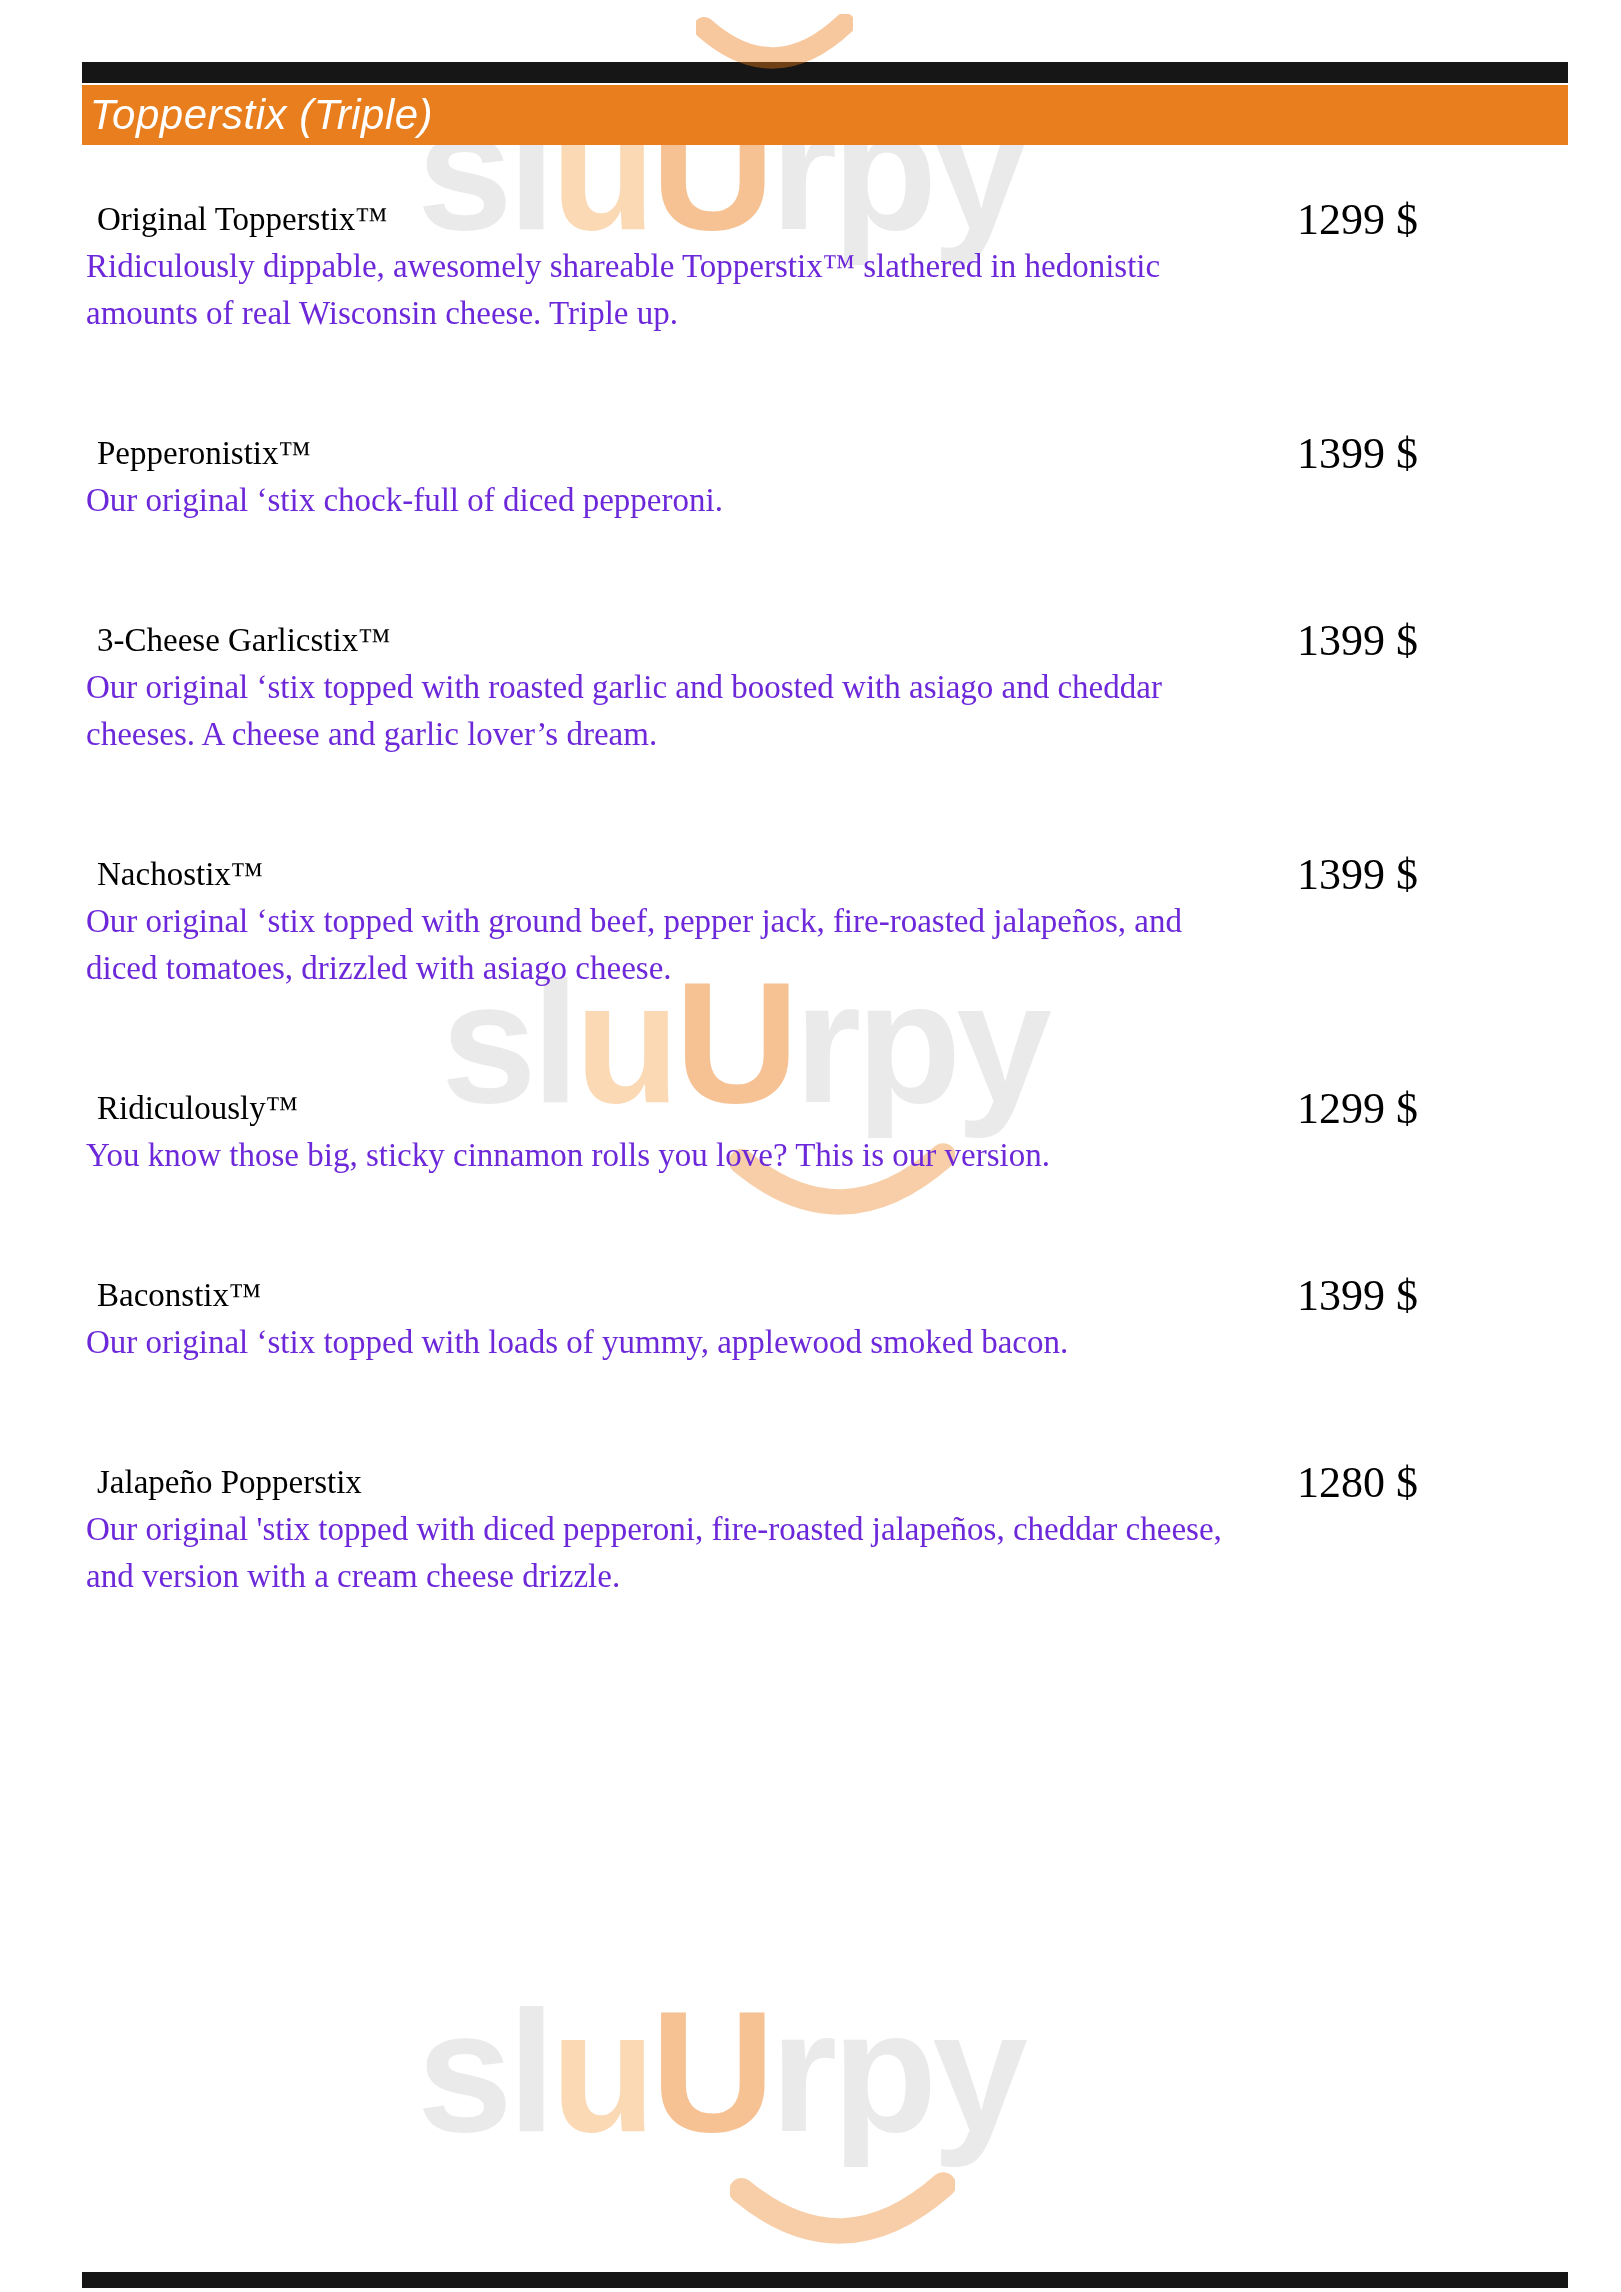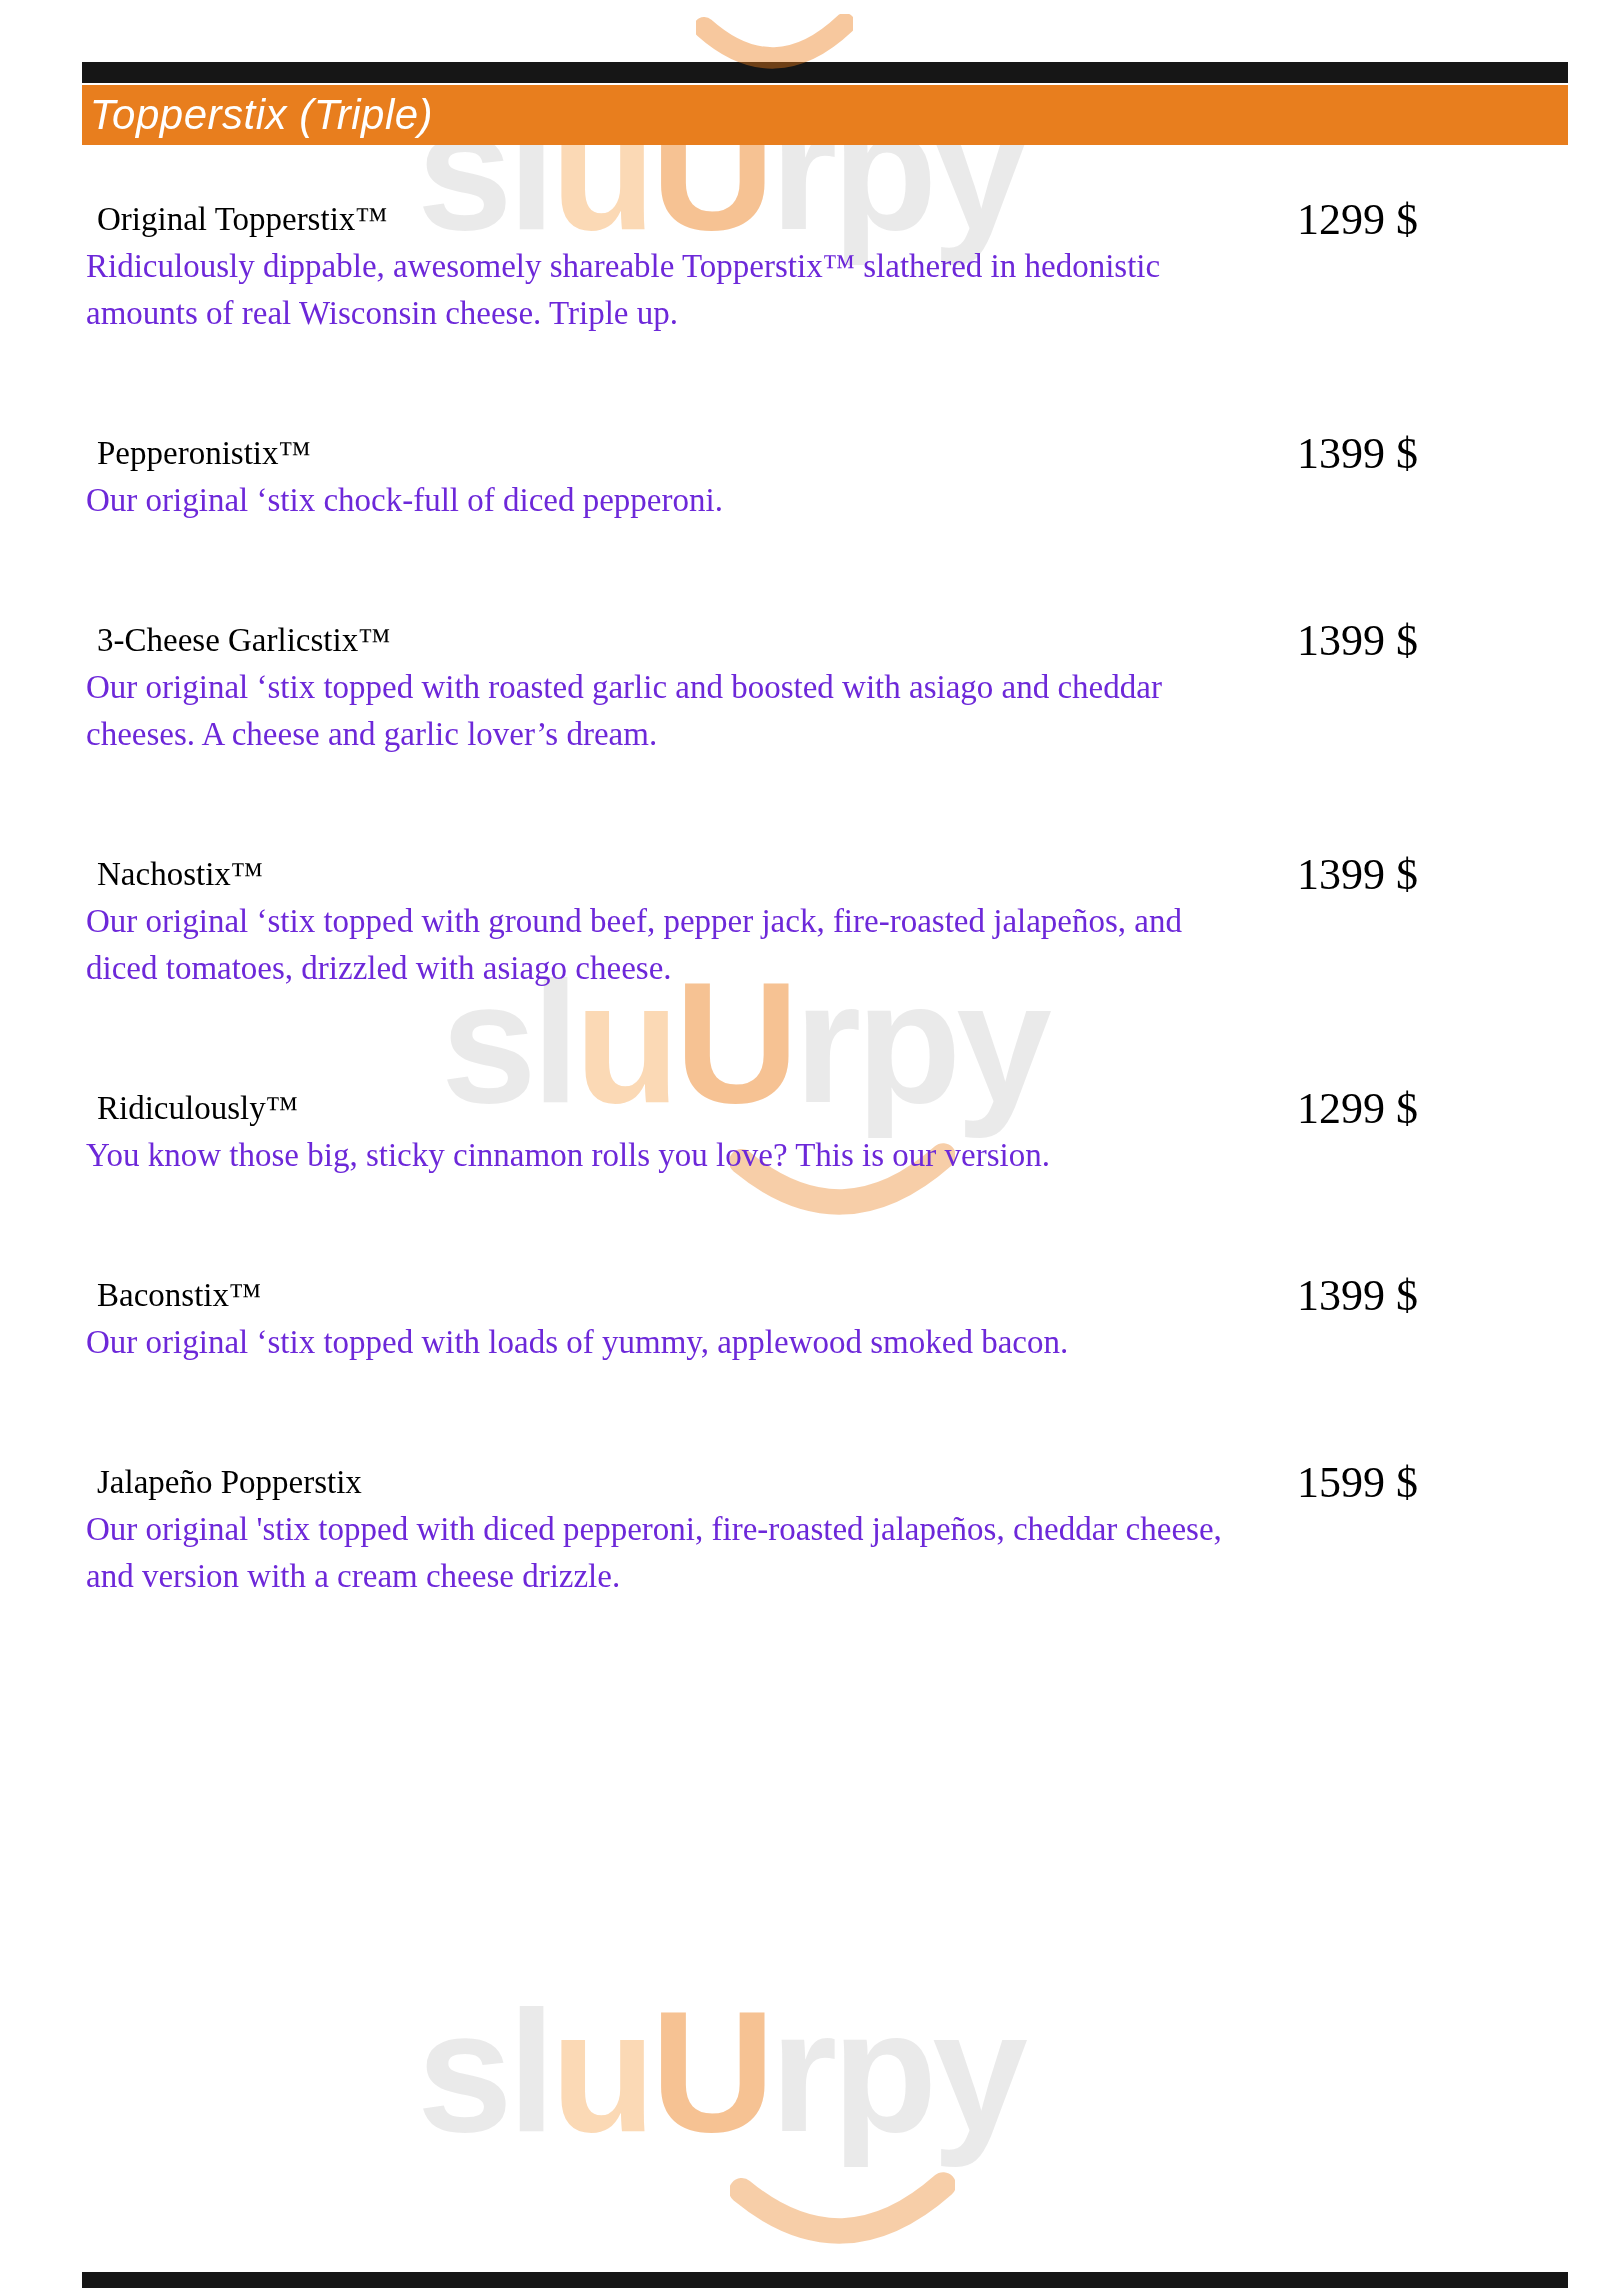--- a/index.html
+++ b/index.html
@@ -200,21 +200,21 @@
       <header class="item-header">
         <h2 class="item-name">Baconstix™</h2>
         <span class="item-price">1399 $</span>
       </header>
       <p class="item-desc">Our original ‘stix topped with loads of yummy, applewood smoked bacon.</p>
     </article>
 
     <article class="menu-item">
       <header class="item-header">
         <h2 class="item-name">Jalapeño Popperstix</h2>
-        <span class="item-price">1599 $</span>
+        <span class="item-price">1280 $</span>
       </header>
       <p class="item-desc">Our original 'stix topped with diced pepperoni, fire-roasted jalapeños, cheddar cheese, and version with a cream cheese drizzle.</p>
     </article>
 
   </main>
 
   <div class="bottom-bar"></div>
 
 </div>
 

